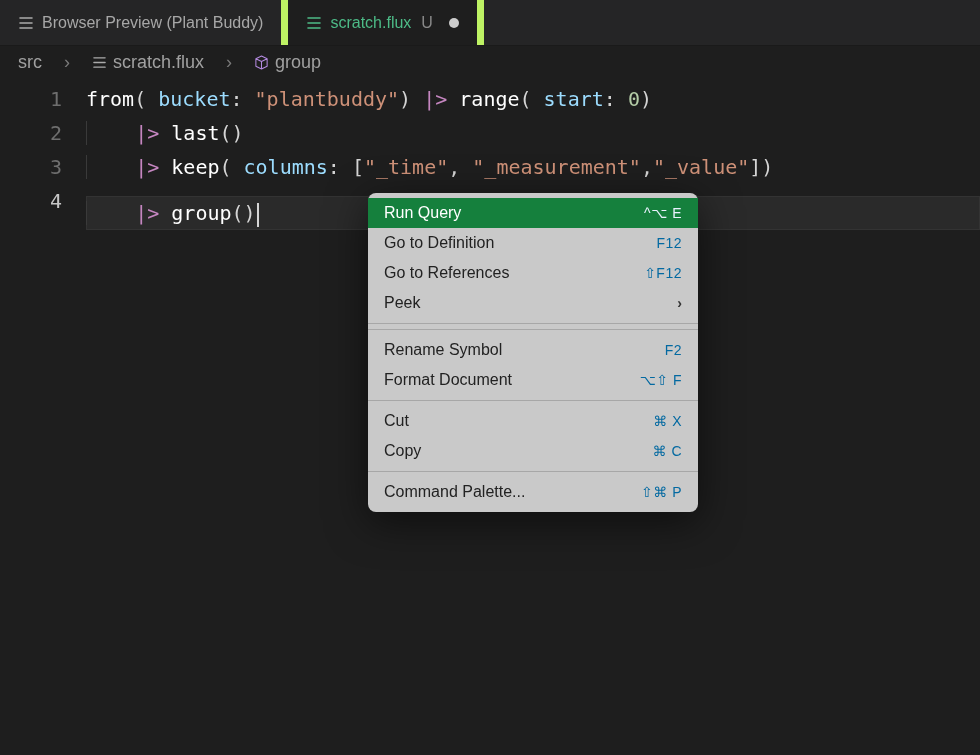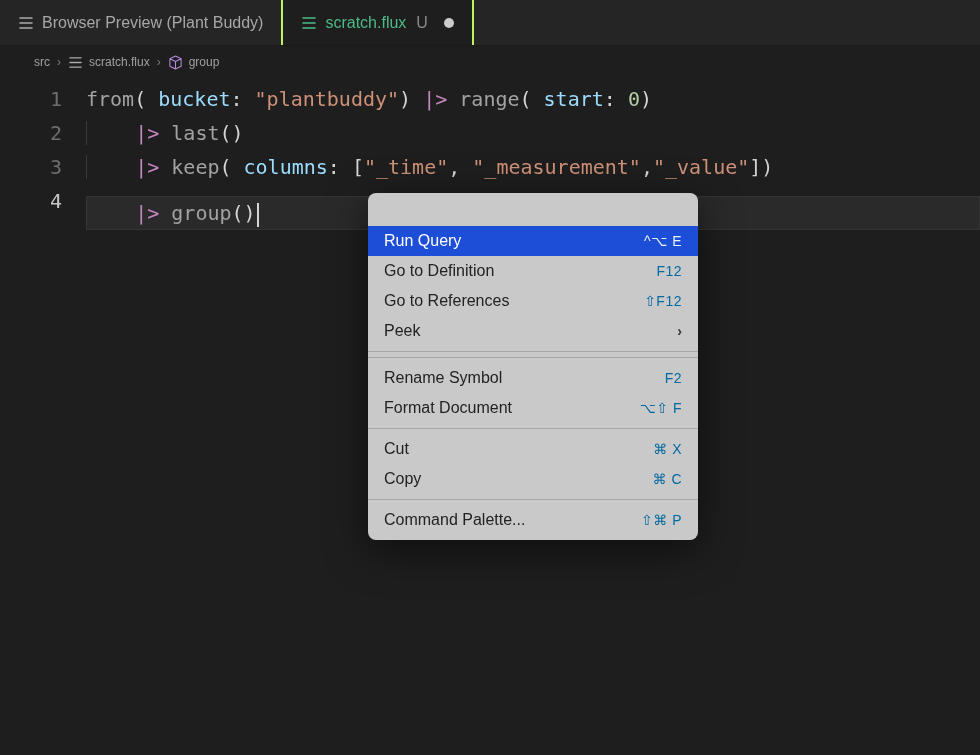--- a/index.html
+++ b/index.html
@@ -12,35 +12,35 @@
   }
   
   .tabbar {
     display: flex; height: 46px; background: #252526;
     border-bottom: 1px solid #1a1a1a;
   }
   .tab {
     display: flex; align-items: center; gap: 8px;
     padding: 0 18px; height: 100%;
     font-size: 16px; color: #a7a7a7;
-    border-right: 2px solid #bef264;
+    border-right: 7px solid #bef264;
     cursor: pointer;
   }
   .tab.active { background: #1e1e1e; color: #4dbb87; }
   .tab-icon { width: 16px; height: 16px; flex: none; }
   .tab-status { color: #888; margin-left: 2px; }
   .tab-dirty {
     width: 10px; height: 10px; border-radius: 50%;
     background: #cccccc; margin-left: 8px;
   }
   
   .breadcrumb {
-    display: flex; align-items: center; gap: 7px;
-    height: 32px; padding: 0 34px;
-    color: #a0a0a0; font-size: 12px;
+    display: flex; align-items: center; gap: 22px;
+    height: 32px; padding: 0 18px;
+    color: #a0a0a0; font-size: 18px;
   }
   .crumb { display: flex; align-items: center; gap: 6px; }
   .crumb-sep { color: #7a7a7a; }
   .crumb-icon { width: 15px; height: 15px; }
   
   .editor {
     display: flex; font-family: "Menlo","Consolas",monospace;
     font-size: 20px; line-height: 34px;
     padding-top: 4px;
   }
@@ -49,21 +49,21 @@
     padding-right: 24px; user-select: none;
   }
   .gutter div { height: 34px; }
   .gutter .cur { color: #c6c6c6; }
   .code { flex: 1; position: relative; }
   .line { height: 34px; white-space: pre; color: #d4d4d4;}
   .line.cur { background: #2a2a2a; box-shadow: inset 0 0 0 1px #333333; margin-top: 12px;}
   .indent-guide {
     border-left: 1px solid #3a3a3a;
   }
-  .tk-fn  { color: #a3a3a3; }
+  .tk-fn  { color: #ffffff; }
   .tk-id  { color: #9cdcfe; margin-left: 12px; }
   .tk-str { color: #ce9178; }
   .tk-num { color: #b5cea8; }
   .tk-punc{ color: #d4d4d4; }
   .tk-pipe{ color: #c586c0; }
   .cursor {
     display:inline-block;width:2px;height:24px;background:#d4d4d4;
     vertical-align:middle;margin-left:1px;
   }
   
@@ -71,21 +71,21 @@
     position: absolute; left: 368px; top: 193px; width: 330px;
     background: #c9c9c9; border-radius: 8px;
     box-shadow: 0 10px 40px rgba(0,0,0,0.55);
     padding: 5px 0; font-size: 16px; color: #222;
     font-family: -apple-system, "Segoe UI", Helvetica, Arial, sans-serif;
   }
   .mitem {
     display: flex; align-items: center; justify-content: space-between;
     height: 30px; padding: 0 16px; cursor: default;
   }
-  .mitem.sel { background: #1d4ed8; color: #fff; margin-top: 28px; }
+  .mitem.sel { background: #15803d; color: #fff; }
   .mitem .mshort {
     font-size: 14px; color: #0369a1; letter-spacing: 0.5px;
     font-family: -apple-system, sans-serif;
   }
   .mitem.sel .mshort { color: #eaf2ff; }
   .mitem .mchev { font-size: 14px; color:#333; font-weight:bold;}
   .msep {
     height: 1px; margin: 5px 0;
     background: #a7a7a7;
   }

